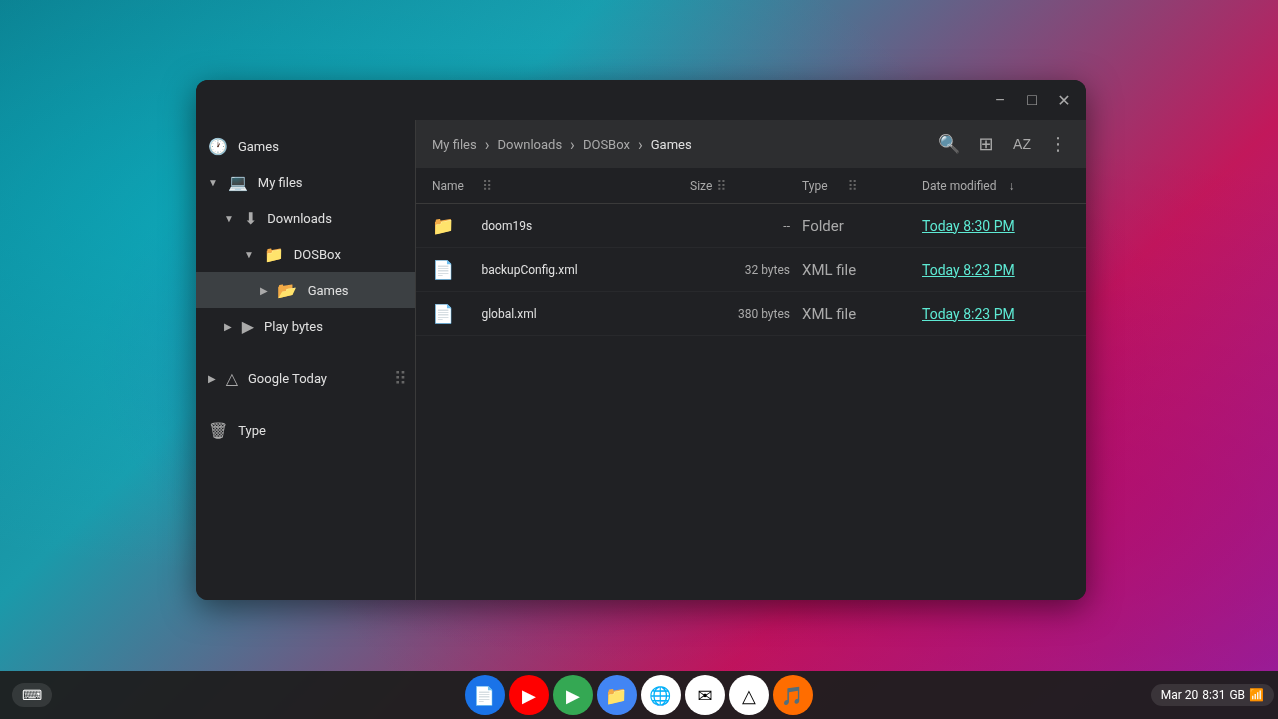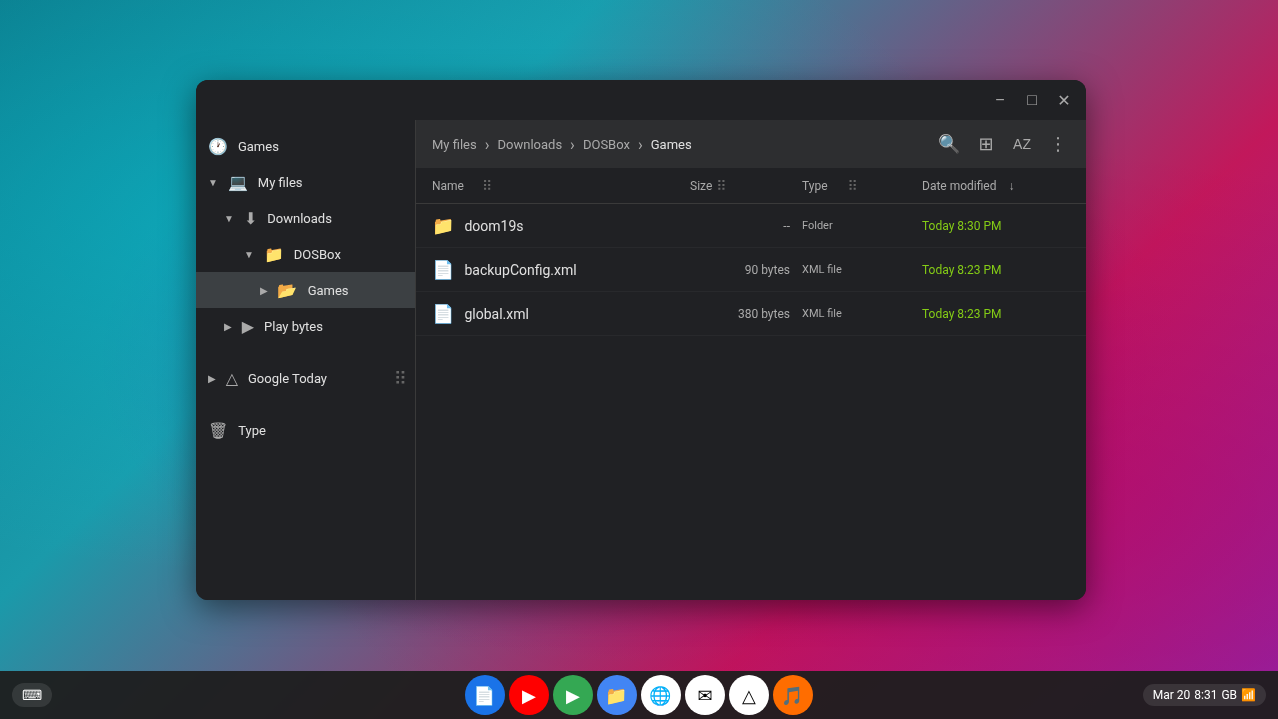--- a/index.html
+++ b/index.html
@@ -57,21 +57,21 @@
       border-radius: 50%;
       display: flex;
       align-items: center;
       justify-content: center;
       cursor: pointer;
       font-size: 22px;
     }
 
     .taskbar-right {
       position: absolute;
-      right: 12px;
+      right: 4px;
       display: flex;
       align-items: flex-start;
       gap: 6px;
       color: white;
       font-size: 12px;
     }
 
     .taskbar-left {
       position: absolute;
       left: 12px;
@@ -291,43 +291,45 @@
     }
 
     .file-icon {
       font-size: 18px;
       margin-right: 10px;
       flex-shrink: 0;
     }
 
     .file-name {
       flex: 1;
-      font-size: 14px;
+      font-size: 12px;
       color: #e0e0e0;
+      margin-left: 17px;
     }
 
     .file-size {
       width: 100px;
       font-size: 12px;
       color: #aaa;
       text-align: right;
     }
 
     .file-type {
       width: 120px;
-      font-size: 11px;
+      font-size: 15px;
       color: #aaa;
       padding-left: 12px;
     }
 
     .file-date {
       width: 160px;
-      font-size: 12px;
-      color: #84cc16;
+      font-size: 14px;
+      color: #5eead4;
       padding-left: 12px;
+      text-decoration: underline;
     }
 
     
     .drag-handle {
       color: #666;
       font-size: 18px;
       cursor: grab;
     }
 
     
@@ -476,21 +478,21 @@
             <span class="file-icon">📁</span>
             <span class="file-name">doom19s</span>
             <span class="file-size">--</span>
             <span class="file-type">Folder</span>
             <span class="file-date">Today 8:30 PM</span>
           </div>
 
           <div class="file-row">
             <span class="file-icon">📄</span>
             <span class="file-name">backupConfig.xml</span>
-            <span class="file-size">90 bytes</span>
+            <span class="file-size">32 bytes</span>
             <span class="file-type">XML file</span>
             <span class="file-date">Today 8:23 PM</span>
           </div>
 
           <div class="file-row">
             <span class="file-icon">📄</span>
             <span class="file-name">global.xml</span>
             <span class="file-size">380 bytes</span>
             <span class="file-type">XML file</span>
             <span class="file-date">Today 8:23 PM</span>

